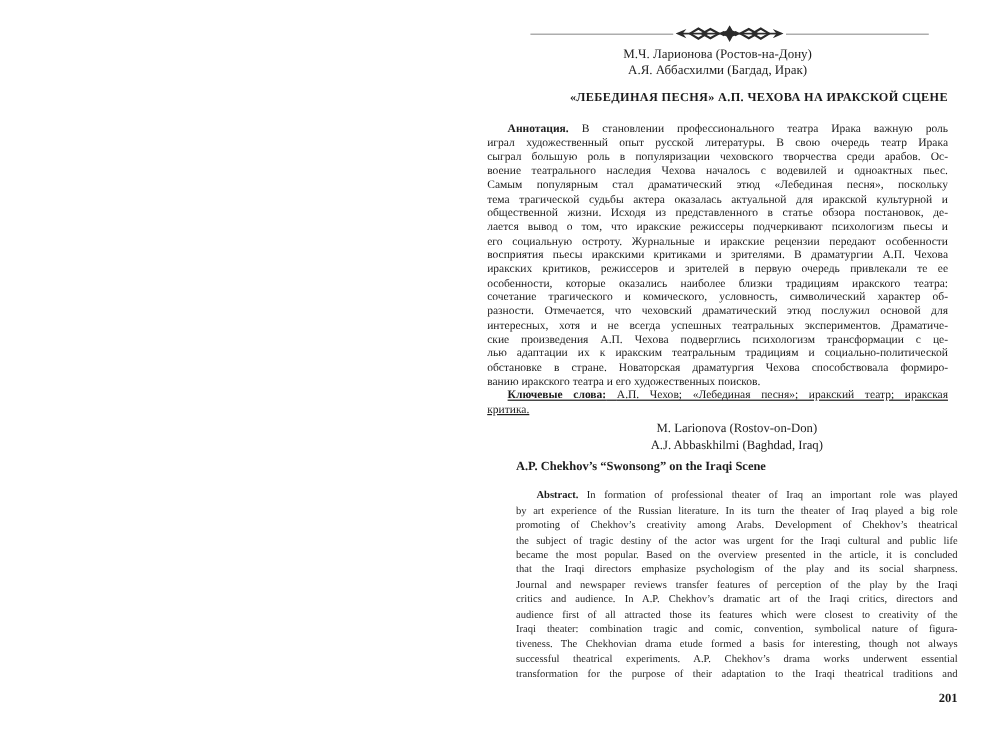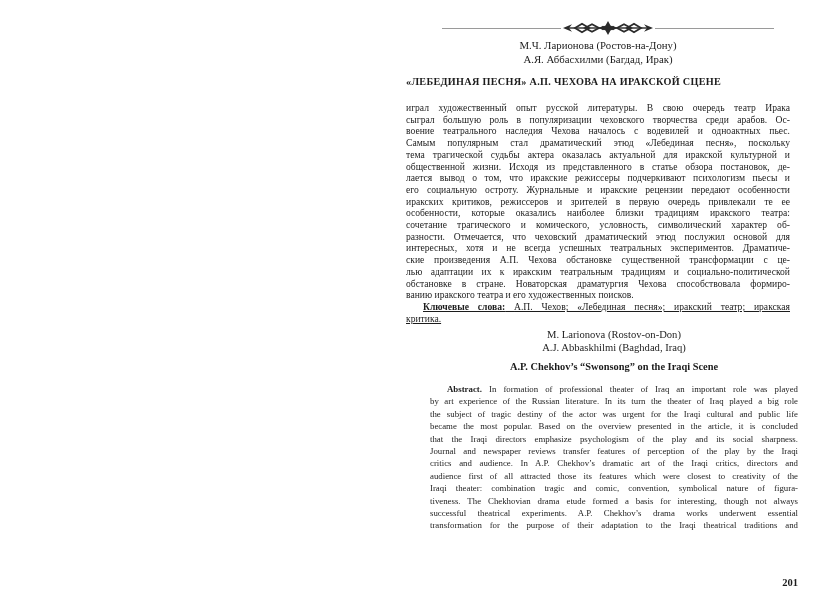--- a/index.html
+++ b/index.html
@@ -11,34 +11,34 @@
     position:relative;
     overflow:hidden;
   }
   .content { position:absolute; left:406px; top:0; width:384px; }
 
   .divider { display:flex; align-items:center; margin:21px 0 0 36px; width:332px; height:14px; }
   .dline { flex:1 1 auto; height:1px; background:#9a9a9a; }
   .orn { flex:0 0 auto; margin:0 2px; display:block; }
 
   .authors { text-align:center; font-size:10.8px; line-height:13.5px; margin-top:4px; }
-  .title-ru { text-align:left; font-weight:bold; font-size:10.2px; line-height:13px; margin-top:9px; letter-spacing:0.3px; }
+  .title-ru { text-align:right; font-weight:bold; font-size:10.2px; line-height:13px; margin-top:9px; letter-spacing:0.3px; }
 
   .para { font-size:9.6px; line-height:11.7px; }
   .annotation { margin-top:14px; }
   .jline { text-align:justify; text-align-last:justify; -moz-text-align-last:justify; }
   .jline.first { text-indent:17px; }
   .jline.lastline { text-align-last:left; -moz-text-align-last:left; }
   .lead { font-weight:bold; }
 
   .keywords { margin-top:0; font-size:9.6px; line-height:12px;text-decoration:underline; }
 
   .en-block { margin-left:24px; width:368px; }
   .authors-en { margin-top:3px; text-align:center; font-size:10.6px; line-height:13.5px; }
-  .title-en { margin-top:5px; text-align:center; font-weight:bold; font-size:10.4px; line-height:13px; }
+  .title-en { margin-top:5px; text-align:left; font-weight:bold; font-size:10.4px; line-height:13px; }
   .abstract { margin-top:10px; font-size:8.8px; line-height:12.4px; }
 
   .page-num { position:absolute; top:577px; left:406px; width:392px; text-align:right; font-size:10.5px;font-weight:bold; }
 </style>
 </head>
 <body>
 
 <div class="content">
 
   <div class="divider">
@@ -64,36 +64,41 @@
 
   <div class="authors">
 
   <div>М.Ч. Ларионова (Ростов-на-Дону)</div>
       <div>А.Я. Аббасхилми (Багдад, Ирак)</div>
     </div>
 
   <div class="title-ru">«ЛЕБЕДИНАЯ ПЕСНЯ» А.П. ЧЕХОВА НА ИРАКСКОЙ СЦЕНЕ</div>
 
   <div class="para annotation">
+    <div class="jline first">
+      <span class="lead">Аннотация.</span>
+      <span>В становлении профессионального театра Ирака важную роль</span>
+    </div>
     <div>
 
     <div class="jline">играл художественный опыт русской литературы. В свою очередь театр Ирака</div>
         <div class="jline">сыграл большую роль в популяризации чеховского творчества среди арабов. Ос-</div>
         <div class="jline">воение театрального наследия Чехова началось с водевилей и одноактных пьес.</div>
         <div class="jline">Самым популярным стал драматический этюд «Лебединая песня», поскольку</div>
         <div class="jline">тема трагической судьбы актера оказалась актуальной для иракской культурной и</div>
         <div class="jline">общественной жизни. Исходя из представленного в статье обзора постановок, де-</div>
         <div class="jline">лается вывод о том, что иракские режиссеры подчеркивают психологизм пьесы и</div>
         <div class="jline">его социальную остроту. Журнальные и иракские рецензии передают особенности</div>
+        <div class="jline">восприятия пьесы иракскими критиками и зрителями. В драматургии А.П. Чехова</div>
         <div class="jline">иракских критиков, режиссеров и зрителей в первую очередь привлекали те ее</div>
         <div class="jline">особенности, которые оказались наиболее близки традициям иракского театра:</div>
         <div class="jline">сочетание трагического и комического, условность, символический характер об-</div>
         <div class="jline">разности. Отмечается, что чеховский драматический этюд послужил основой для</div>
         <div class="jline">интересных, хотя и не всегда успешных театральных экспериментов. Драматиче-</div>
-        <div class="jline">ские произведения А.П. Чехова обстановке существенной трансформации с це-</div>
+        <div class="jline">ские произведения А.П. Чехова подверглись психологизм трансформации с це-</div>
         <div class="jline">лью адаптации их к иракским театральным традициям и социально-политической</div>
         <div class="jline">обстановке в стране. Новаторская драматургия Чехова способствовала формиро-</div>
       </div>
     <div class="jline lastline">ванию иракского театра и его художественных поисков.</div>
   </div>
 
   <div class="para keywords">
     <div class="jline first">
       <span class="lead">Ключевые слова:</span>
       <span>А.П. Чехов; «Лебединая песня»; иракский театр; иракская</span>
@@ -111,20 +116,21 @@
     <div class="title-en">A.P. Chekhov’s “Swonsong” on the Iraqi Scene</div>
 
     <div class="para abstract">
       <div class="jline first">
         <span class="lead">Abstract.</span>
         <span>In formation of professional theater of Iraq an important role was played</span>
       </div>
       <div>
 
       <div class="jline">by art experience of the Russian literature. In its turn the theater of Iraq played a big role</div>
+          <div class="jline">promoting of Chekhov’s creativity among Arabs. Development of Chekhov’s theatrical</div>
           <div class="jline">the subject of tragic destiny of the actor was urgent for the Iraqi cultural and public life</div>
           <div class="jline">became the most popular. Based on the overview presented in the article, it is concluded</div>
           <div class="jline">that the Iraqi directors emphasize psychologism of the play and its social sharpness.</div>
           <div class="jline">Journal and newspaper reviews transfer features of perception of the play by the Iraqi</div>
           <div class="jline">critics and audience. In A.P. Chekhov’s dramatic art of the Iraqi critics, directors and</div>
           <div class="jline">audience first of all attracted those its features which were closest to creativity of the</div>
           <div class="jline">Iraqi theater: combination tragic and comic, convention, symbolical nature of figura-</div>
           <div class="jline">tiveness. The Chekhovian drama etude formed a basis for interesting, though not always</div>
           <div class="jline">successful theatrical experiments. A.P. Chekhov’s drama works  underwent essential</div>
           <div class="jline">transformation for the purpose of their adaptation to the Iraqi theatrical traditions and</div>

